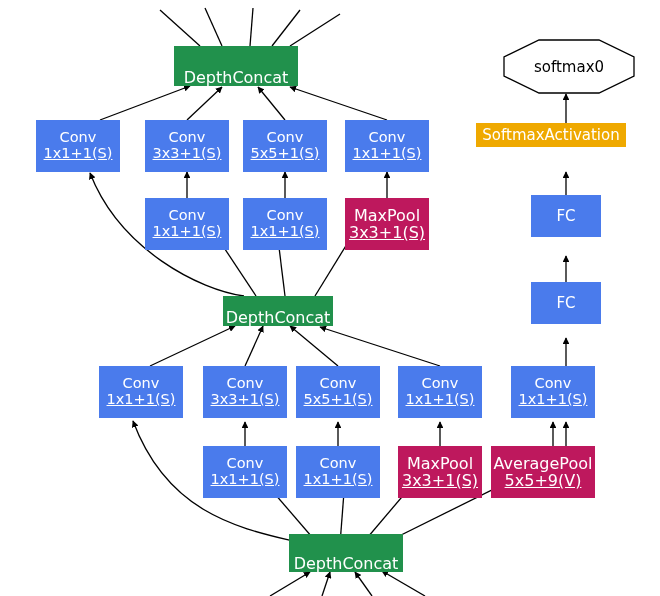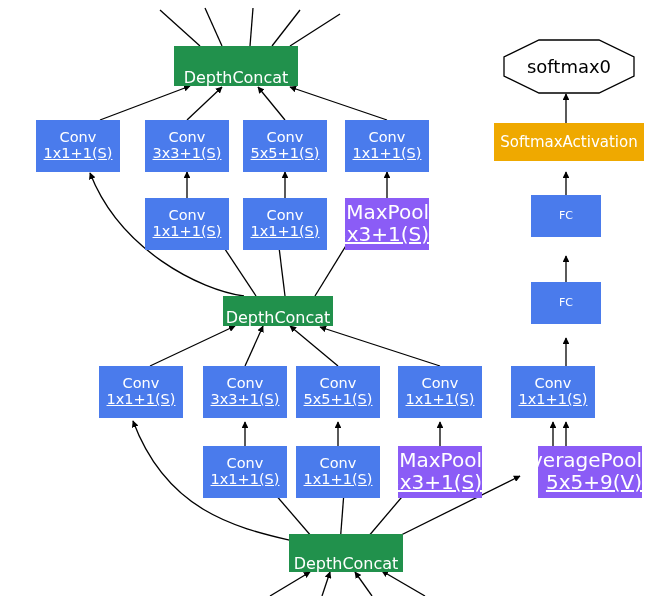--- a/index.html
+++ b/index.html
@@ -33,40 +33,40 @@
     justify-content: center;
     color: #ffffff;
     line-height: 1.08;
     text-align: center;
     white-space: nowrap;
     z-index: 2;
   }
   .node .l1 { display: block; }
   .node .l2 { display: block; text-decoration: underline; }
   .conv   { background: #4a7bec; font-size: 14.5px; }
-  .pool   { background: #8b5cf6; font-size: 20px; align-items: flex-end; }
+  .pool   { background: #be185d; font-size: 16px; }
   .concat { background: #21914c; font-size: 16px; justify-content: flex-end; }
   .softmaxact { background: #efa900; font-size: 15px; }
-  .fc     { background: #4a7bec; font-size: 11px; }
+  .fc     { background: #4a7bec; font-size: 15px; }
   .octagon-wrap {
     position: absolute;
     z-index: 2;
   }
   .octagon-wrap svg { display: block; }
   .octagon-label {
     position: absolute;
     left: 0;
     top: 0;
     width: 100%;
     height: 100%;
     display: flex;
     align-items: center;
     justify-content: center;
     color: #000;
-    font-size: 18px;
+    font-size: 15px;
     font-family: "DejaVu Sans", sans-serif;
   }
 </style>
 </head>
 <body>
 
 <div id="canvas">
 
   <svg id="edge-layer" viewBox="0 0 660 596" width="660" height="596" xmlns="http://www.w3.org/2000/svg">
     <defs>
@@ -209,36 +209,36 @@
     <span class="l2">1x1+1(S)</span>
   </div>
   <div class="node conv" style="left:296px; top:446px; width:84px; height:52px;">
     <span class="l1">Conv</span>
     <span class="l2">1x1+1(S)</span>
   </div>
   <div class="node pool" style="left:398px; top:446px; width:84px; height:52px;">
     <span class="l1">MaxPool</span>
     <span class="l2">3x3+1(S)</span>
   </div>
-  <div class="node pool" style="left:491px; top:446px; width:104px; height:52px;margin-left:47px;">
+  <div class="node pool" style="left:491px; top:446px; width:104px; height:52px;">
     <span class="l1">AveragePool</span>
     <span class="l2">5x5+9(V)</span>
   </div>
 
   <div class="node concat" style="left:289px; top:534px; width:114px; height:38px;">
     <span class="l1">DepthConcat</span>
   </div>
 
   <div class="node fc" style="left:531px; top:282px; width:70px; height:42px;">
     <span class="l1">FC</span>
   </div>
   <div class="node fc" style="left:531px; top:195px; width:70px; height:42px;">
     <span class="l1">FC</span>
   </div>
-  <div class="node softmaxact" style="left:494px; top:123px; width:150px; height:38px;">
+  <div class="node softmaxact" style="left:476px; top:123px; width:150px; height:24px;">
     <span class="l1">SoftmaxActivation</span>
   </div>
 
   <div class="octagon-wrap" style="left:503px; top:39px; width:132px; height:55px;">
     <svg width="132" height="55" viewBox="0 0 132 55" xmlns="http://www.w3.org/2000/svg">
       <polygon points="36,1 96,1 131,18 131,37 96,54 36,54 1,37 1,18" fill="#ffffff" stroke="#000000" stroke-width="1.3"></polygon>
     </svg>
     <div class="octagon-label">softmax0</div>
   </div>
 

